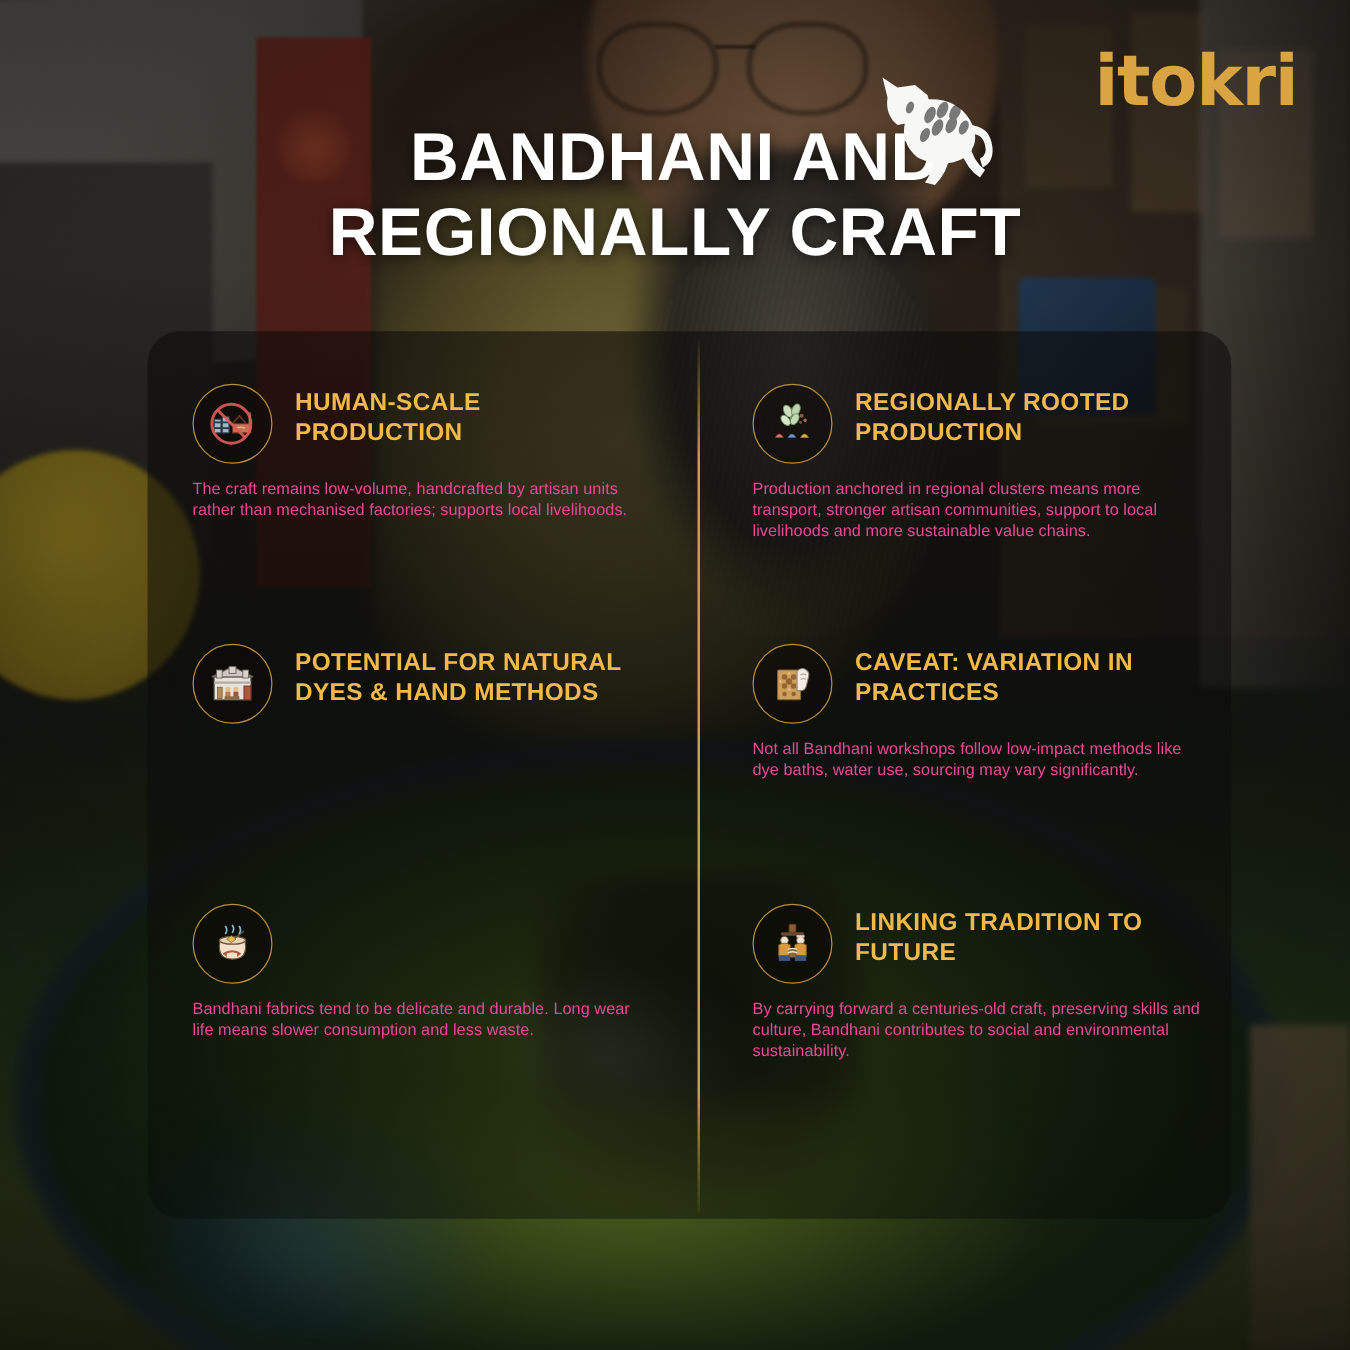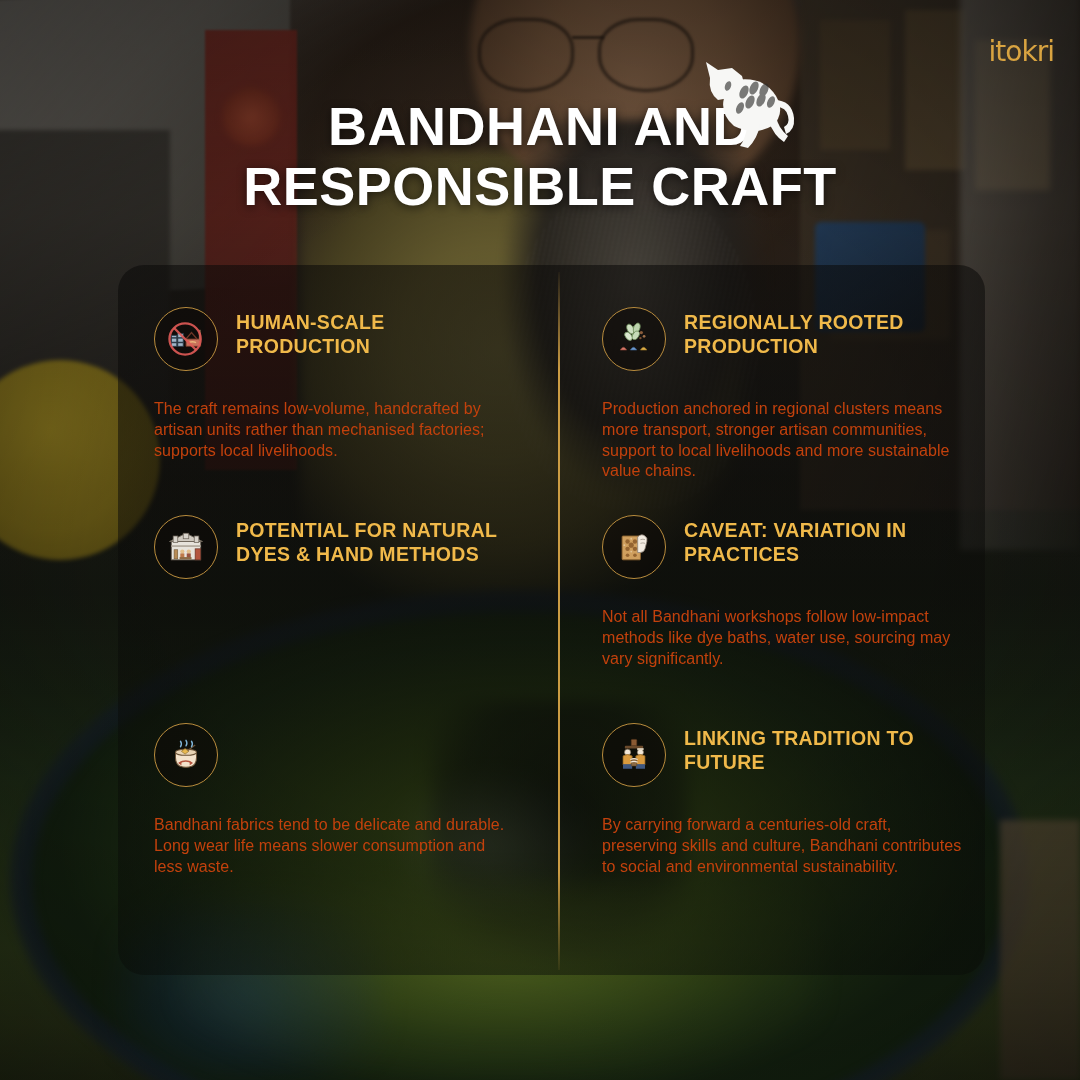--- a/index.html
+++ b/index.html
@@ -174,22 +174,22 @@
   }
   .bg-vignette {
     inset:0;
     background:radial-gradient(ellipse 82% 74% at 50% 48%, rgba(0,0,0,0) 42%, rgba(0,0,0,.42) 100%);
   }
 
   
   #fg { position:absolute; inset:0; }
 
   .logo {
-    position:absolute; right:26px; top:38px;
-    font-size:28px; font-weight:400; letter-spacing:-1px;
+    position:absolute; right:42px; top:38px;
+    font-size:56px; font-weight:700; letter-spacing:-1px;
     color:#d9a441;
     font-family:"DejaVu Sans", sans-serif;
     line-height:1;
   }
 
   .title {
     position:absolute; left:0; right:0; top:96px;
     text-align:center;
     color:#ffffff;
     font-weight:700;
@@ -246,24 +246,24 @@
     font-size:19.5px;
     line-height:1.22;
     letter-spacing:.3px;
     padding-top:6px;
     max-width:290px;
     text-transform:uppercase;
   }
   .cell.right .cell-title { max-width:300px; }
 
   .cell-body {
-    color:#c2410c;
-    font-size:16px;
+    color:#ec4899;
+    font-size:13px;
     line-height:1.3;
-    margin-top:28px;
+    margin-top:12px;
     max-width:390px;
     letter-spacing:.05px;
   }
   .cell.right .cell-body { max-width:400px; }
 </style>
 </head>
 <body>
 
 <div id="bg">
   <div class="bg-layer bg-base"></div>
@@ -296,21 +296,21 @@
   <div class="bg-layer bg-scrim"></div>
   <div class="bg-layer bg-vignette"></div>
 </div>
 
 <div id="fg">
 
   <div class="logo">itokri</div>
 
   <div class="title">
     <span class="l1">BANDHANI AND</span>
-    <span class="l2">RESPONSIBLE CRAFT</span>
+    <span class="l2">REGIONALLY CRAFT</span>
   </div>
 
   <svg class="cat" viewBox="0 0 110 100">
     <g fill="#f7f7f5">
       <path d="M22 22 L18 6 L30 14 L44 12 L54 20 Q58 30 52 40 L30 44 Q20 36 22 22 Z"></path>
       <path d="M48 24 Q76 20 88 40 Q98 58 84 70 Q66 80 46 70 Q32 58 36 42 Z"></path>
       <path d="M60 66 Q58 82 52 90 L60 92 Q70 82 72 68 Z"></path>
       <path d="M80 64 Q86 80 96 86 L100 80 Q90 72 88 60 Z"></path>
       <path d="M86 44 Q104 44 106 62 Q107 74 98 78 L96 71 Q102 68 100 60 Q98 50 86 51 Z"></path>
     </g>

